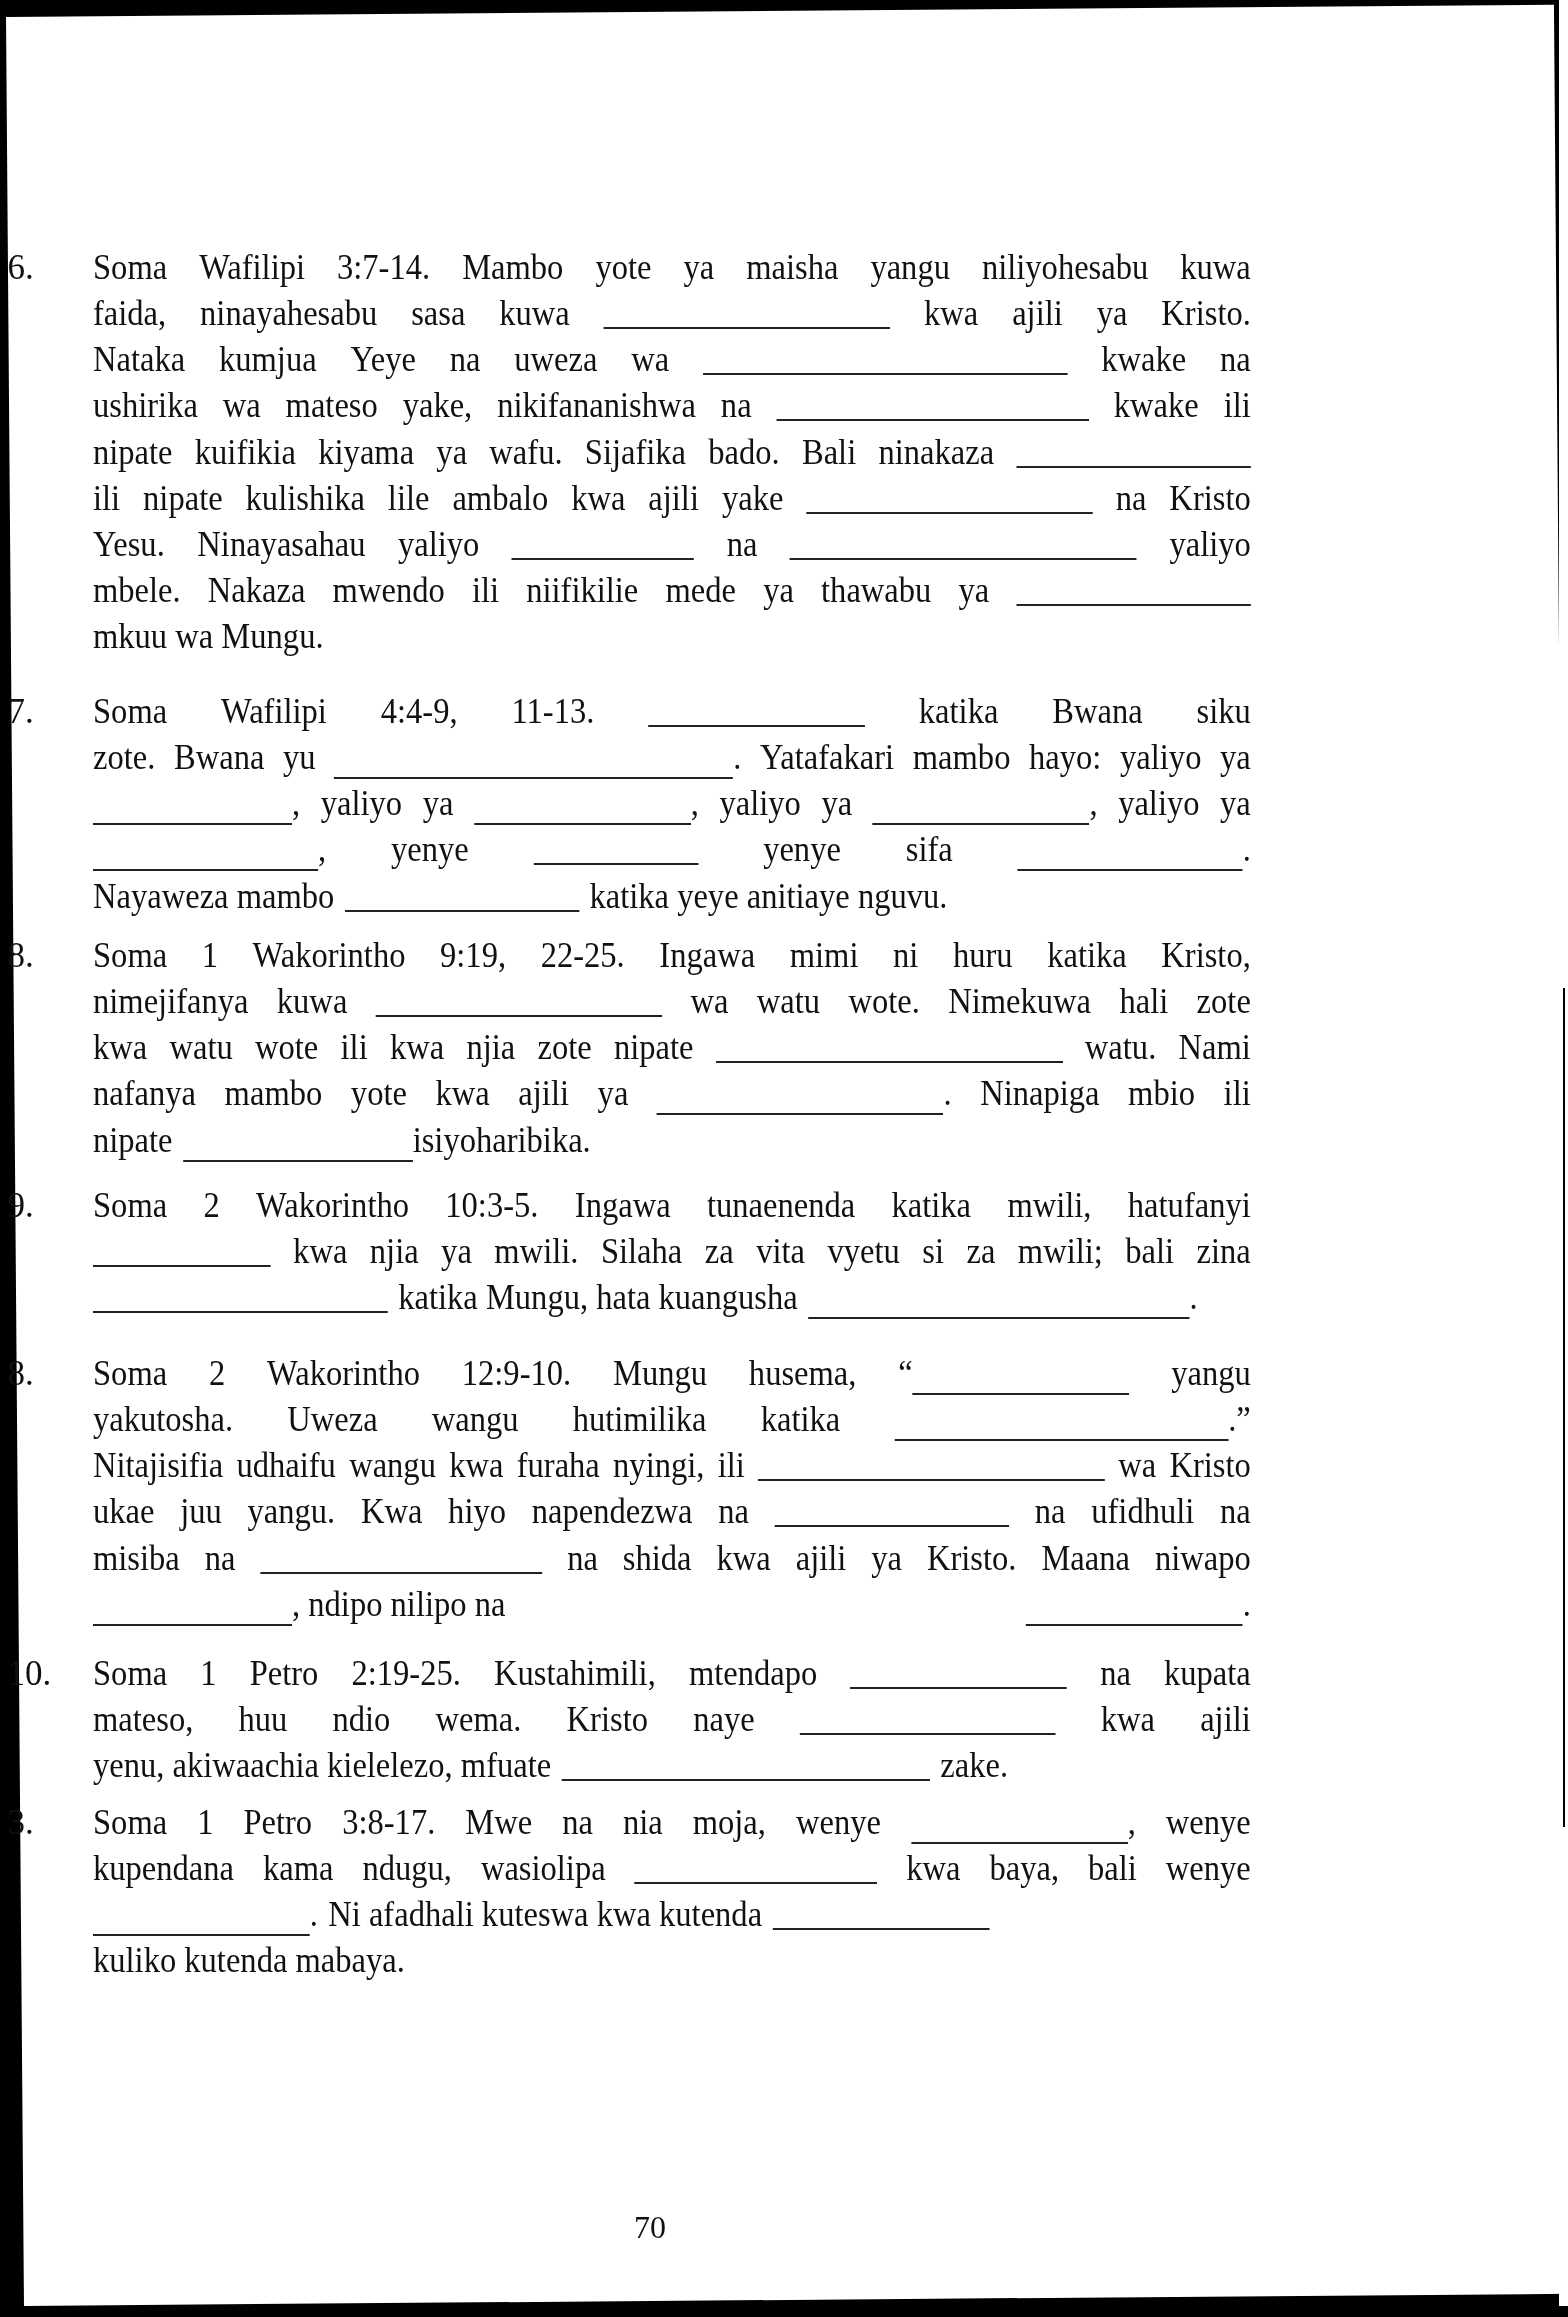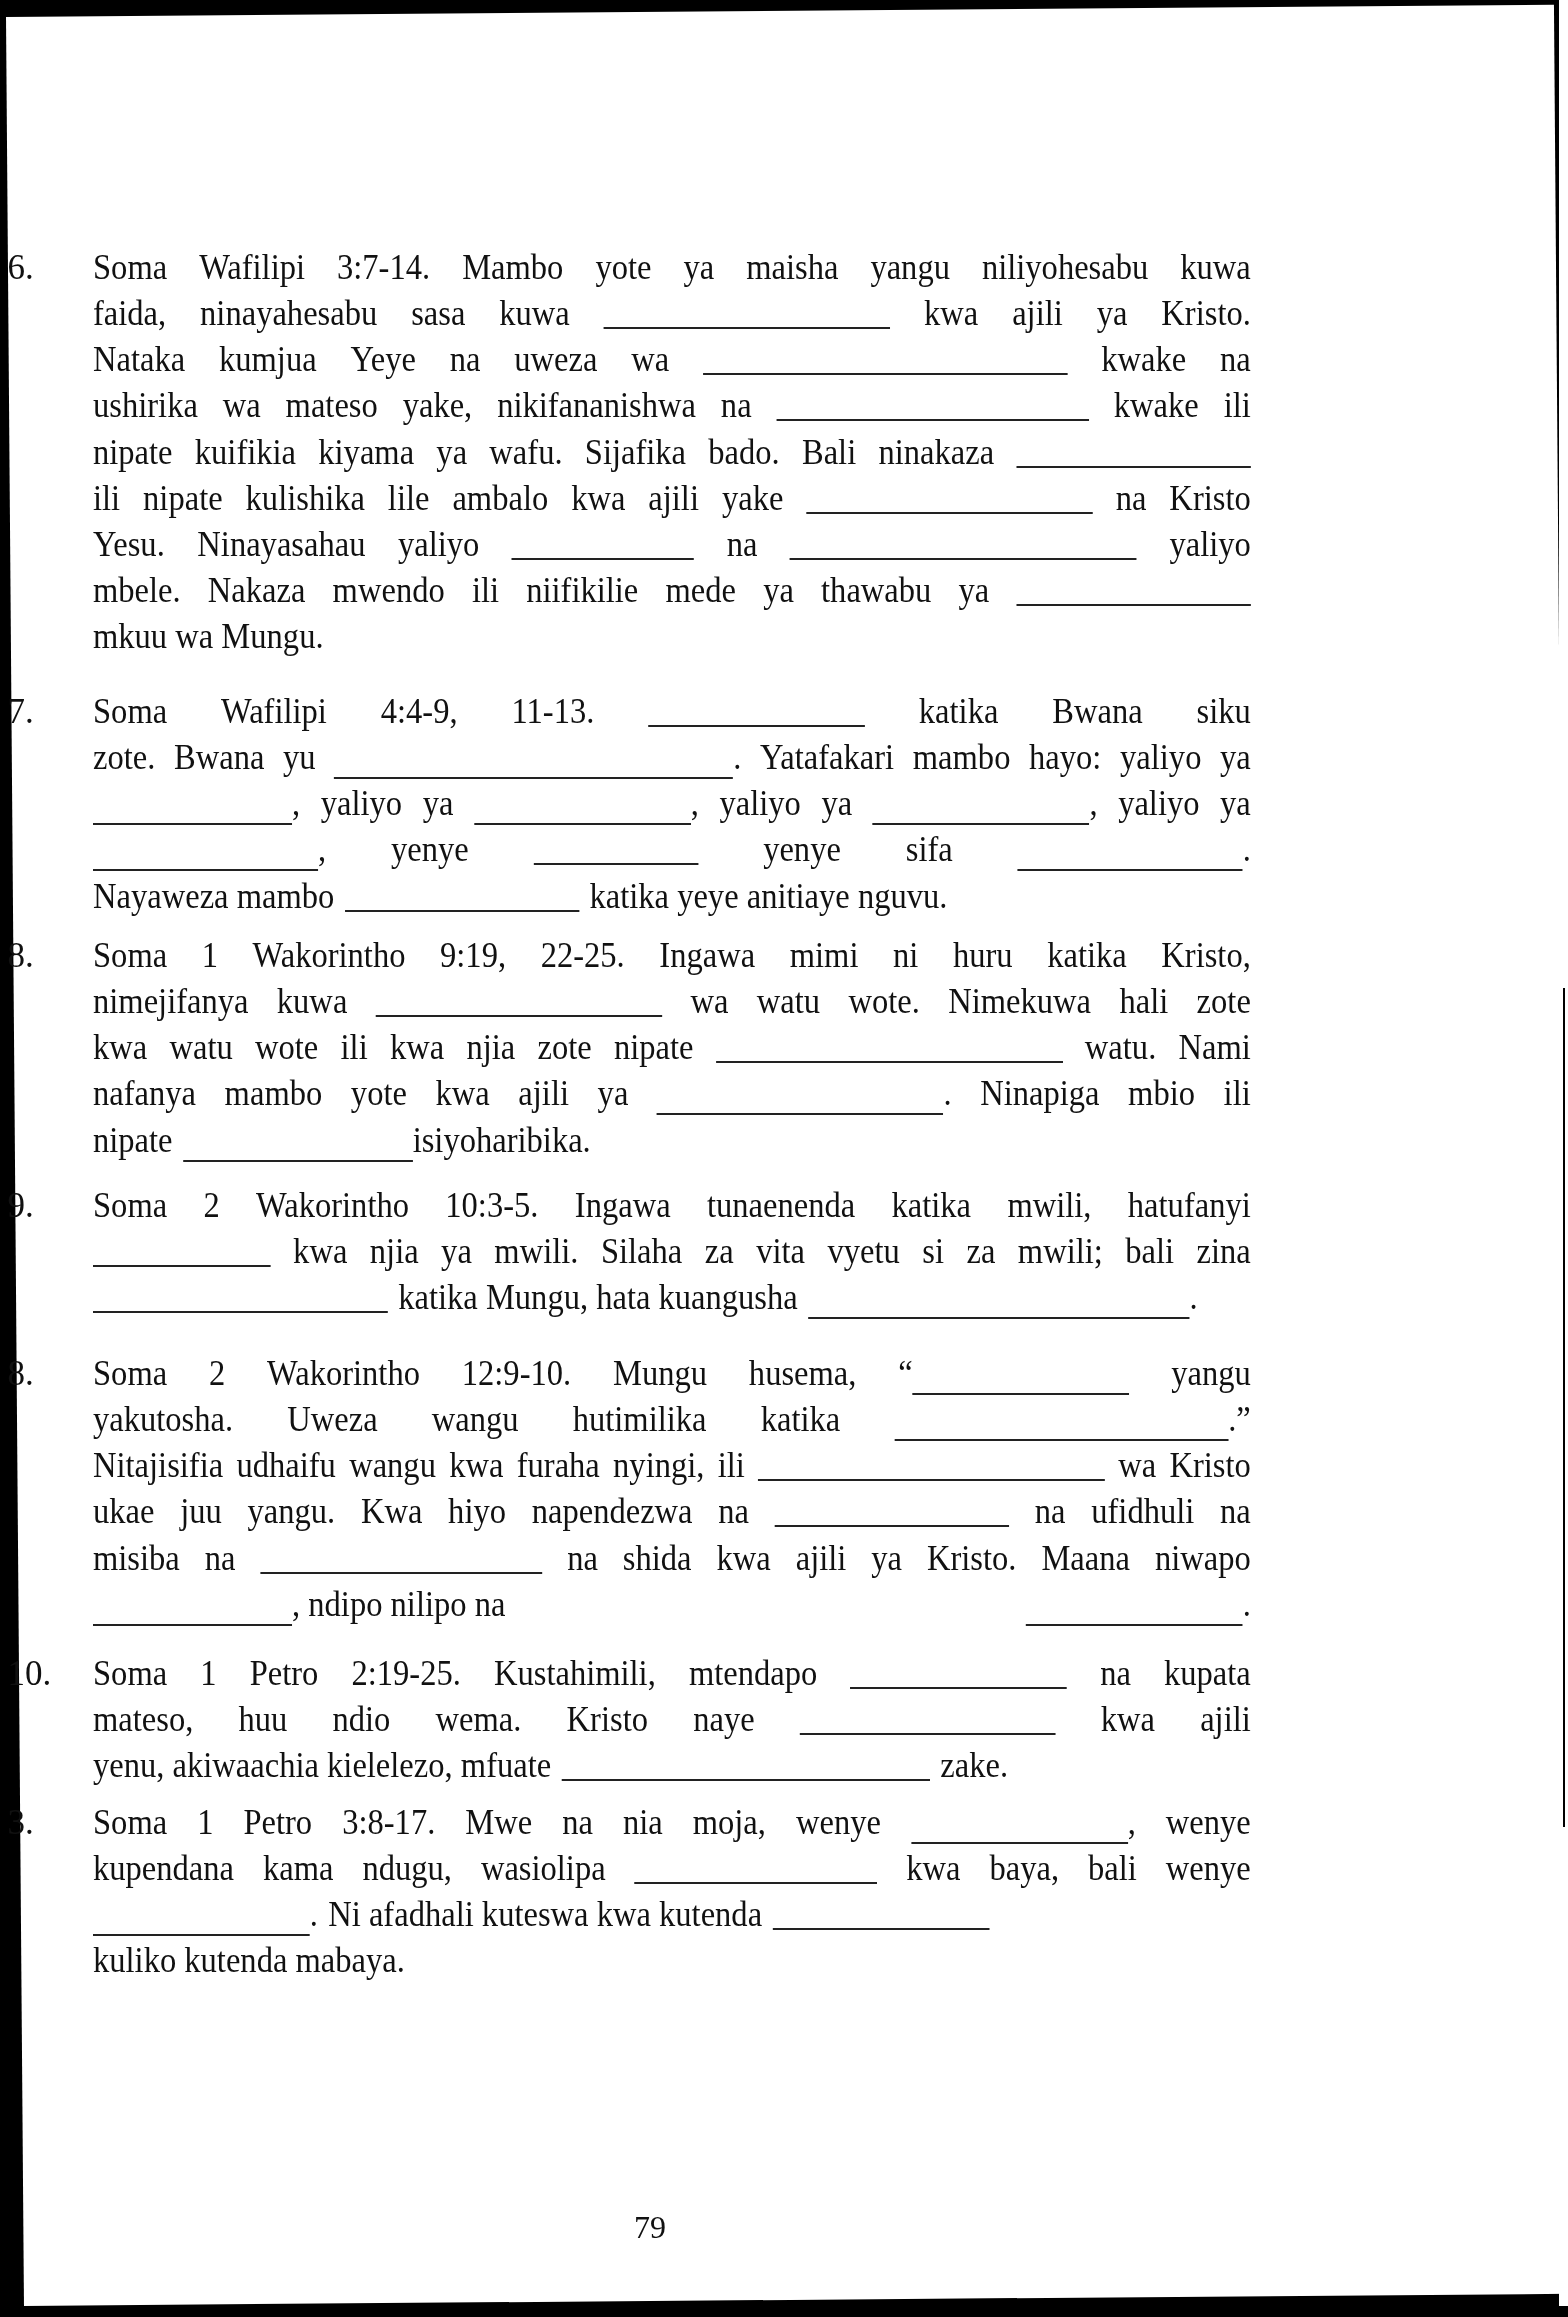--- a/index.html
+++ b/index.html
@@ -494,14 +494,14 @@
         <span style="display: inline-flex; align-items: baseline;">
           <span class="blank" style="width: 233px;"></span>
         </span>
       </div>
       <div class="line left" style="top: 138px;">
         <span class="w">kuliko kutenda mabaya.</span>
       </div>
     </div>
   </div>
 
-<div class="page-num">79</div>
+<div class="page-num">70</div>
 
 
 </body></html>

